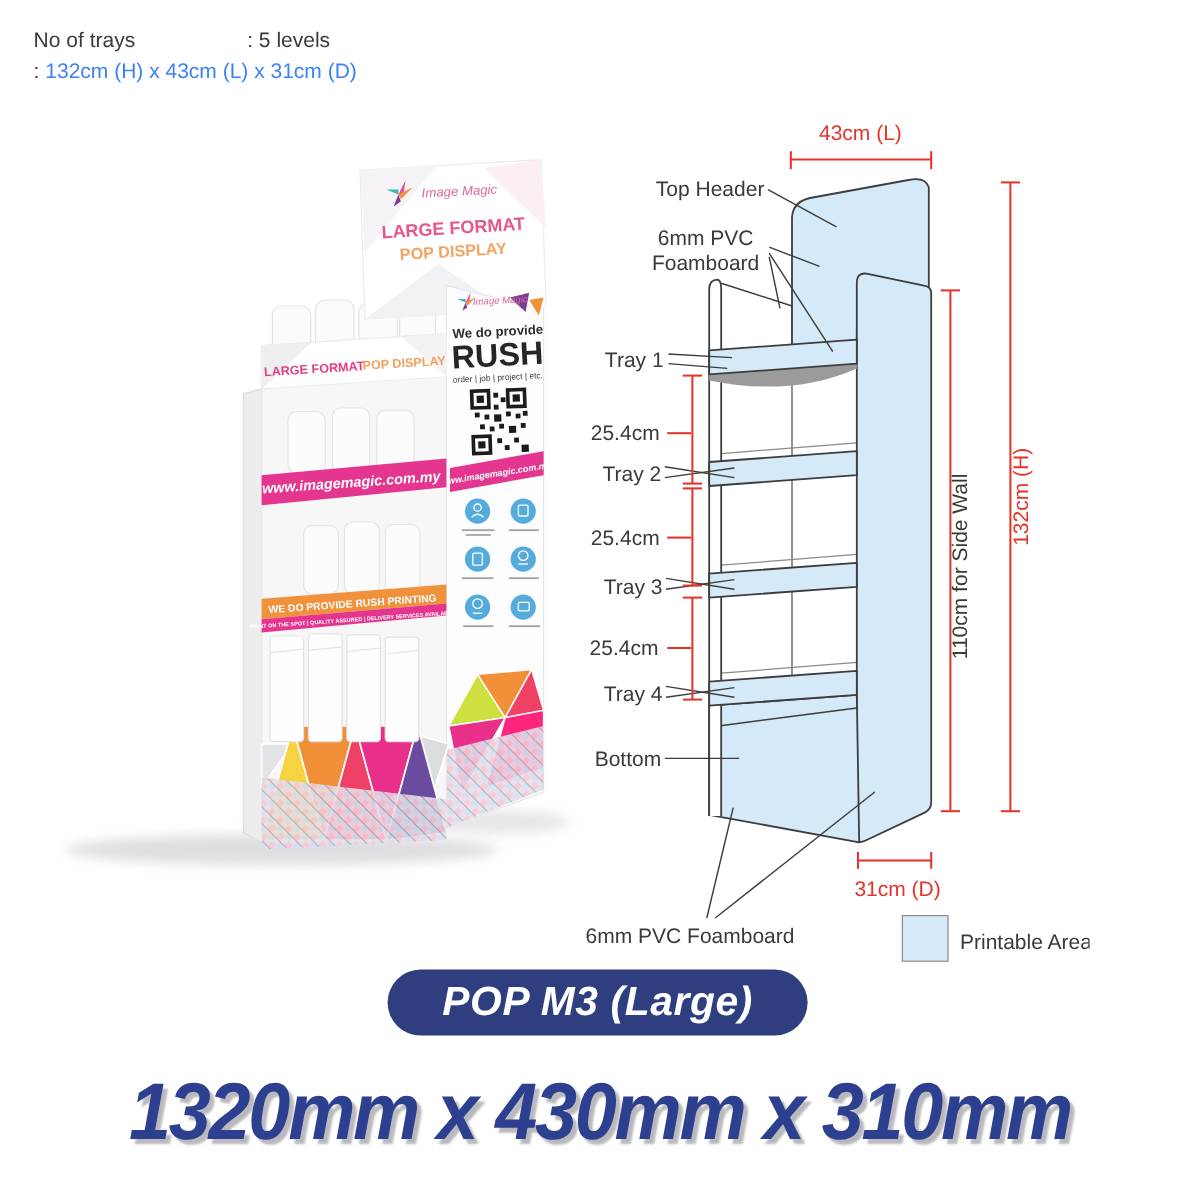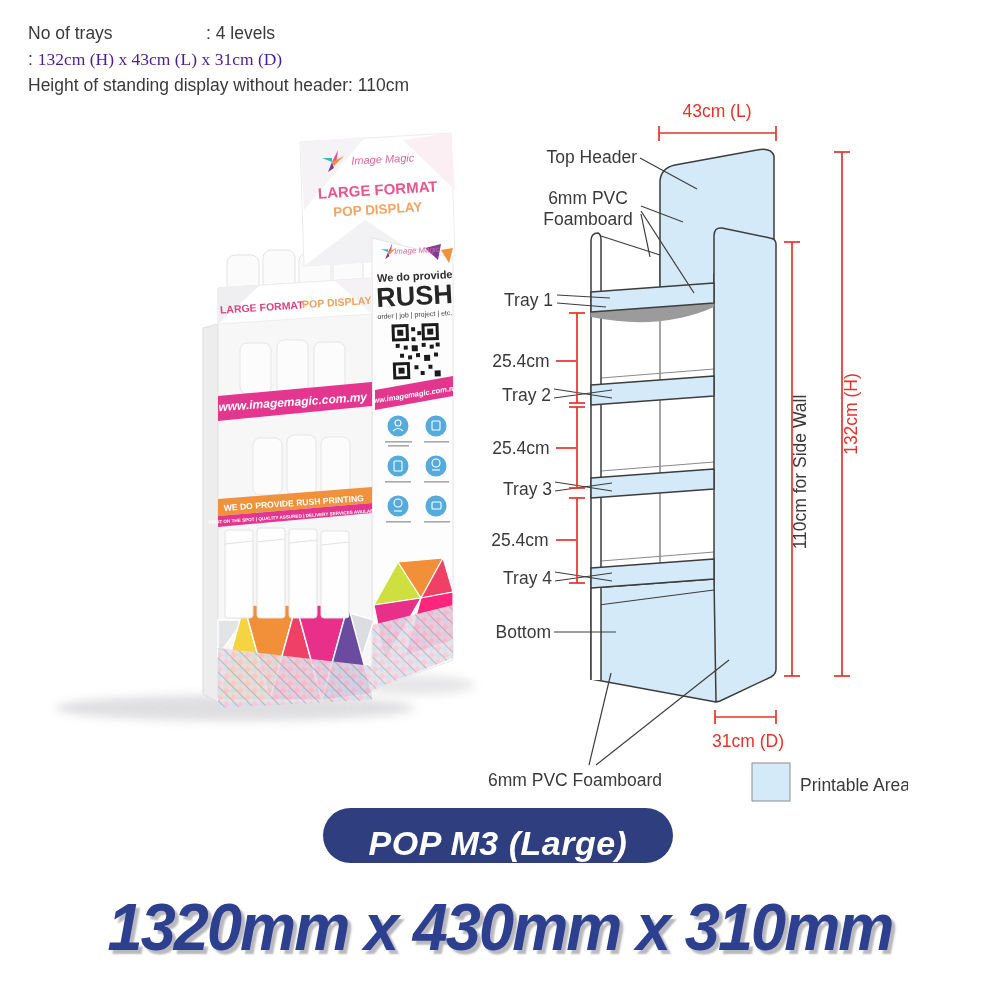--- a/index.html
+++ b/index.html
@@ -2,52 +2,49 @@
 <html><head>
 <meta charset="utf-8">
 <style>
   html,body{margin:0;padding:0;background:#fff;}
   #page{position:relative;width:908px;height:1000px;background:#ffffff;overflow:hidden;
         font-family:"Liberation Sans",sans-serif;}
   
   #specs{position:absolute;left:28px;top:20px;font-size:17.5px;color:#3a3a3a;line-height:26px;}
   .spec-row{display:flex;white-space:pre;}
   .spec-label.w{width:178px;}
-  .red{color:#4c1d95;font-family:Liberation Serif, serif;}
+  .red{color:#3b82f6;}
   
   svg{position:absolute;overflow:visible;}
   svg text{font-family:"Liberation Sans",sans-serif;}
   .lbl{font-size:17.5px;fill:#3a3a3a;}
   .dim{font-size:17.5px;fill:#e6332a;}
   .ln{stroke:#3d3d3d;stroke-width:1.2;fill:none;}
   .redln{stroke:#e6332a;stroke-width:1.7;fill:none;}
   .shape{stroke:#3d3d3d;stroke-width:1.5;stroke-linejoin:round;}
   .blue{fill:#d5eaf8;}
   
   #model-pill{position:absolute;left:323px;top:808px;width:350px;height:55px;border-radius:28px;
-      background:#2e3e7e;display:flex;align-items:flex-end;justify-content:center;}
+      background:#2e3e7e;display:flex;align-items:center;justify-content:center;}
   #model-pill span{color:#fff;font-size:34px;font-weight:bold;font-style:italic;letter-spacing:.5px;}
   #big-dims{position:absolute;left:0;top:888px;width:1000px;text-align:center;
       font-size:67px;font-weight:bold;font-style:italic;color:#2d4090;letter-spacing:-2px;
       transform:scaleX(.94);text-shadow:4px 4px 2px rgba(125,125,135,.55);}
 </style>
 </head>
 <body>
 
 <div id="page">
 
   <div id="specs">
     <div class="spec-row">
-      <span class="spec-label w">No of trays</span><span>: 4 levels</span>
+      <span class="spec-label w">No of trays</span><span>: 5 levels</span>
     </div>
     <div class="spec-row">
       <span>: </span><span class="red">132cm (H) x 43cm (L) x 31cm (D)</span>
-    </div>
-    <div class="spec-row">
-      <span>Height of standing display without header</span><span>: 110cm</span>
     </div>
   </div>
 
   <svg id="photo" style="left:85px;top:100px;" width="390" height="650" viewBox="0 0 390 650">
     <defs>
       <filter id="soft" x="-40%" y="-40%" width="180%" height="180%">
           <feGaussianBlur stdDeviation="5"></feGaussianBlur>
         </filter>
       <pattern id="hatch" width="10" height="10" patternUnits="userSpaceOnUse" patternTransform="rotate(45)">
         <rect width="10" height="10" fill="#e9dde4"></rect>

